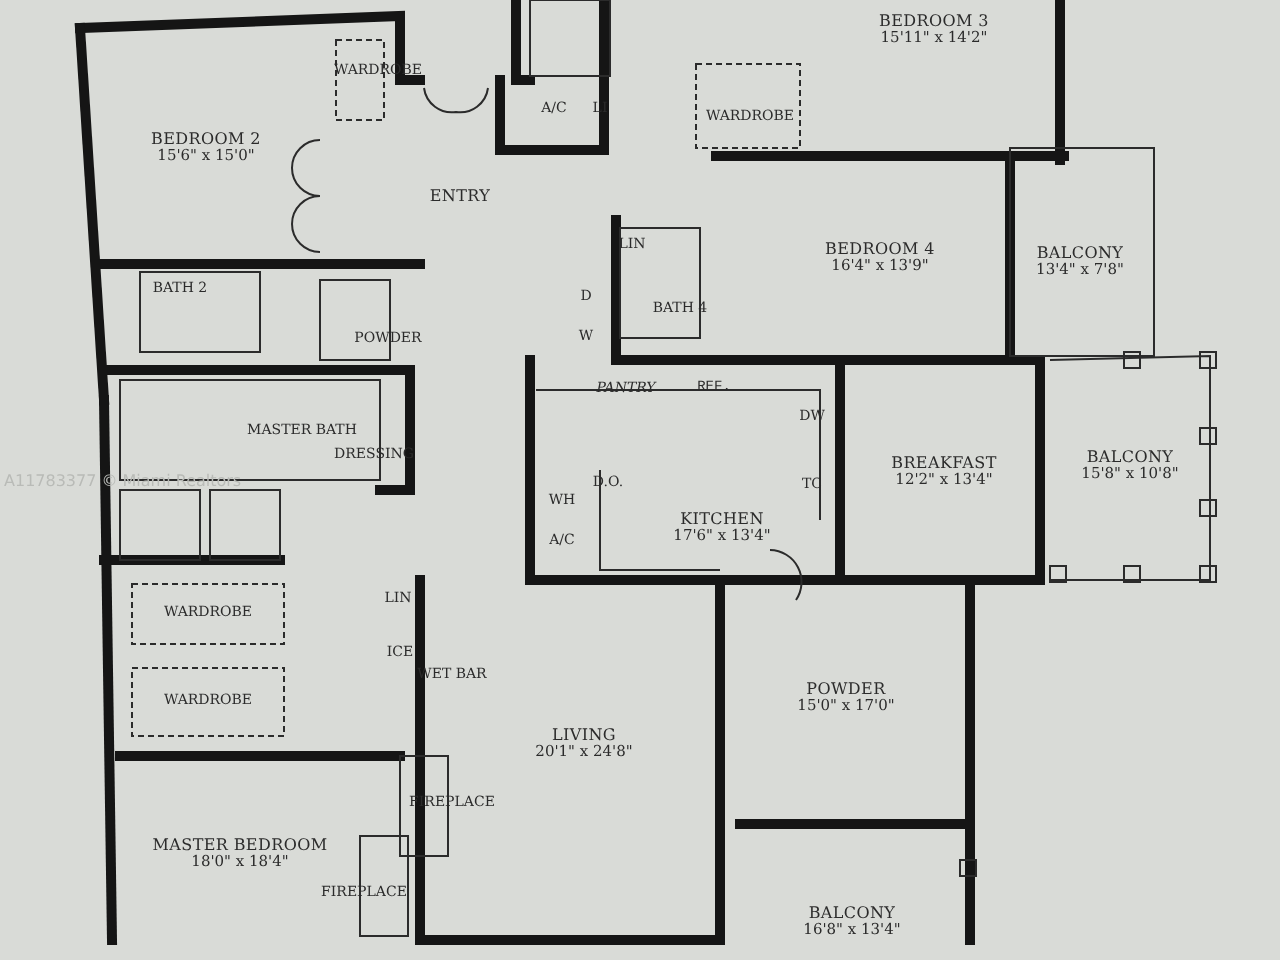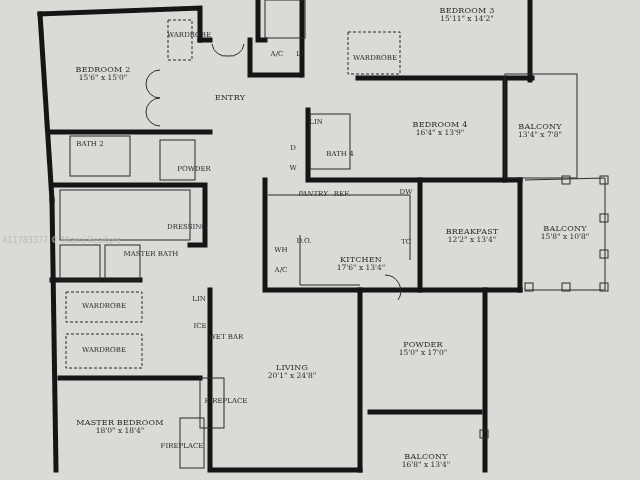--- a/index.html
+++ b/index.html
@@ -140,24 +140,24 @@
     <div class="lbl small" style="left: 375px; top: 58px; font-size: 7px;">WARDROBE</div>
     <div class="lbl small" style="left: 277px; top: 54px; font-size: 7px;">A/C</div>
     <div class="lbl small" style="left: 300px; top: 54px; font-size: 7px; text-align: center;">LI</div>
     <div class="lbl small" style="left: 316px; top: 122px; font-size: 7px;">LIN</div>
     <div class="lbl small" style="left: 90px; top: 144px; font-size: 7px;">BATH 2</div>
     <div class="lbl small" style="left: 194px; top: 169px; font-size: 7px;">POWDER</div>
     <div class="lbl small" style="left: 293px; top: 148px; font-size: 7px;">D</div>
     <div class="lbl small" style="left: 293px; top: 168px; font-size: 7px;">W</div>
     <div class="lbl small" style="left: 340px; top: 154px; font-size: 7px;">BATH 4</div>
     <div class="lbl small" style="left: 313px; top: 194px; font-size: 7px; font-style: italic;">PANTRY</div>
-    <div class="lbl small" style="left: 342px; top: 194px; font-size: 7px;">REF.</div>
-    <div class="lbl small" style="left: 406px; top: 192px; font-size: 7px;">DW</div>
+    <div class="lbl small" style="left: 357px; top: 194px; font-size: 7px; font-family: Liberation Mono, monospace;">REF.</div>
+    <div class="lbl small" style="left: 406px; top: 208px; font-size: 7px;">DW</div>
     <div class="lbl small" style="left: 406px; top: 242px; font-size: 7px;">TC</div>
-    <div class="lbl small" style="left: 151px; top: 215px; font-size: 7px; margin-top: 39px;">MASTER BATH</div>
+    <div class="lbl small" style="left: 151px; top: 215px; font-size: 7px;">MASTER BATH</div>
     <div class="lbl small" style="left: 187px; top: 227px; font-size: 7px;">DRESSING</div>
     <div class="lbl small" style="left: 281px; top: 250px; font-size: 7px;">WH</div>
     <div class="lbl small" style="left: 304px; top: 241px; font-size: 7px;">D.O.</div>
     <div class="lbl small" style="left: 281px; top: 270px; font-size: 7px;">A/C</div>
     <div class="lbl small" style="left: 104px; top: 306px; font-size: 7px;">WARDROBE</div>
     <div class="lbl small" style="left: 104px; top: 350px; font-size: 7px;">WARDROBE</div>
     <div class="lbl small" style="left: 199px; top: 299px; font-size: 7px;">LIN</div>
     <div class="lbl small" style="left: 200px; top: 326px; font-size: 7px;">ICE</div>
     <div class="lbl small" style="left: 226px; top: 337px; font-size: 7px;">WET BAR</div>
     <div class="lbl small" style="left: 226px; top: 401px; font-size: 7px;">FIREPLACE</div>

